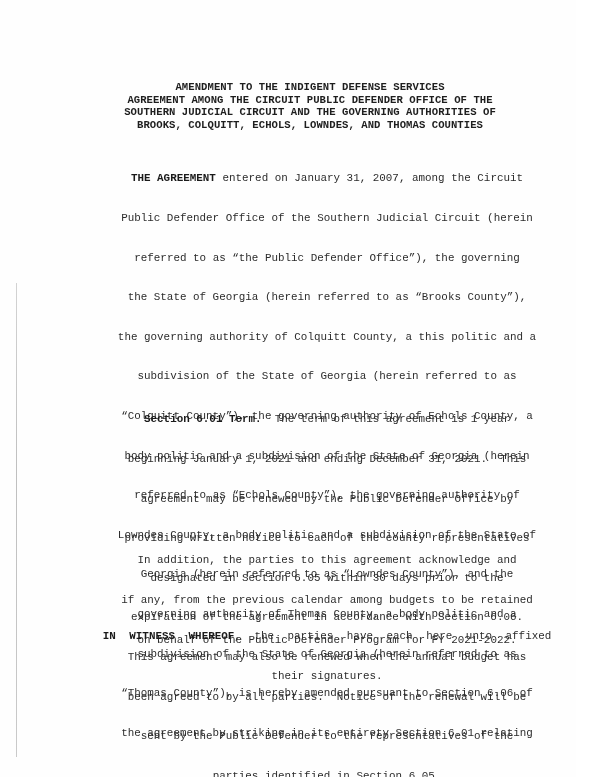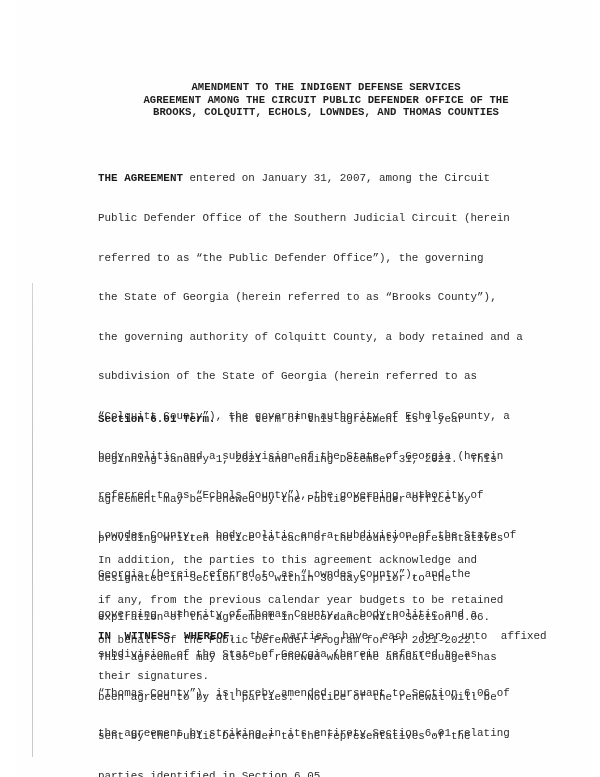--- a/index.html
+++ b/index.html
@@ -10,21 +10,21 @@
     body {
       width: 600px;
       height: 777px;
       position: relative;
       overflow: hidden;
       font-family: "Liberation Mono", "DejaVu Sans Mono", monospace;
       color: #2a2a2a;
     }
     .page {
       position: absolute;
-      left: 16px; top: 0;
+      left: 0; top: 0;
       width: 576px; height: 777px;
       background: #fefefe;
     }
     .margin-line {
       position: absolute;
       left: 16px;
       top: 283px;
       width: 1px;
       height: 474px;
       background: linear-gradient(to bottom, #c8c8c8 0%, #b0b0b0 40%, #bdbdbd 100%);
@@ -45,43 +45,44 @@
     .title div { white-space: pre; }
     .body-block {
       position: absolute;
       left: 82px;
       width: 490px;
       font-size: 10.9px;
       line-height: 13.2px;
       white-space: pre;
       color: #2c2c2c;
     }
-    .line { white-space: pre; height: 13.2px; }
+    .line { white-space: pre; height: 13.2px; text-align: center; }
     .b { font-weight: bold; color: #1a1a1a; }
     .witness-line { word-spacing: 7px; }
   </style>
 </head>
 <body>
 
 <div class="page">
 
   <div class="margin-line"></div>
 
   <div class="title">
     <div>AMENDMENT TO THE INDIGENT DEFENSE SERVICES</div>
     <div>AGREEMENT AMONG THE CIRCUIT PUBLIC DEFENDER OFFICE OF THE</div>
+    <div>SOUTHERN JUDICIAL CIRCUIT AND THE GOVERNING AUTHORITIES OF</div>
     <div>BROOKS, COLQUITT, ECHOLS, LOWNDES, AND THOMAS COUNTIES</div>
   </div>
 
   <div class="body-block" style="top:146px;">
     <div class="line"><span class="b">THE AGREEMENT</span><span> entered on January 31, 2007, among the Circuit</span></div>
     <div class="line">Public Defender Office of the Southern Judicial Circuit (herein</div>
     <div class="line">referred to as “the Public Defender Office”), the governing</div>
     <div class="line">the State of Georgia (herein referred to as “Brooks County”),</div>
-    <div class="line">the governing authority of Colquitt County, a body retained and a</div>
+    <div class="line">the governing authority of Colquitt County, a this politic and a</div>
     <div class="line">subdivision of the State of Georgia (herein referred to as</div>
     <div class="line">“Colquitt County”), the governing authority of Echols County, a</div>
     <div class="line">body politic and a subdivision of the State of Georgia (herein</div>
     <div class="line">referred to as “Echols County”), the governing authority of</div>
     <div class="line">Lowndes County, a body politic and a subdivision of the State of</div>
     <div class="line">Georgia (herein referred to as “Lowndes County”), and the</div>
     <div class="line">governing authority of Thomas County, a body politic and a</div>
     <div class="line">subdivision of the State of Georgia (herein referred to as</div>
     <div class="line">“Thomas County”), is hereby amended pursuant to Section 6.06 of</div>
     <div class="line">the agreement by striking in its entirety Section 6.01 relating</div>
@@ -97,21 +98,21 @@
     <div class="line">designated in Section 6.05 within 30 days prior to the</div>
     <div class="line">expiration of the agreement in accordance with Section 6.06.</div>
     <div class="line">This agreement may also be renewed when the annual budget has</div>
     <div class="line">been agreed to by all parties.  Notice of the renewal will be</div>
     <div class="line">sent by the Public Defender to the representatives of the</div>
     <div class="line">parties identified in Section 6.05.</div>
   </div>
 
   <div class="body-block" style="top:528px;">
     <div class="line">In addition, the parties to this agreement acknowledge and</div>
-    <div class="line">if any, from the previous calendar year budgets to be retained</div>
+    <div class="line">if any, from the previous calendar among budgets to be retained</div>
     <div class="line">on behalf of the Public Defender Program for FY 2021-2022.</div>
   </div>
 
   <div class="body-block" style="top:604px;">
     <div class="line witness-line"><span class="b">IN WITNESS WHEREOF</span><span>, the parties have each here unto affixed</span></div>
     <div class="line">their signatures.</div>
   </div>
 
 </div>
 

